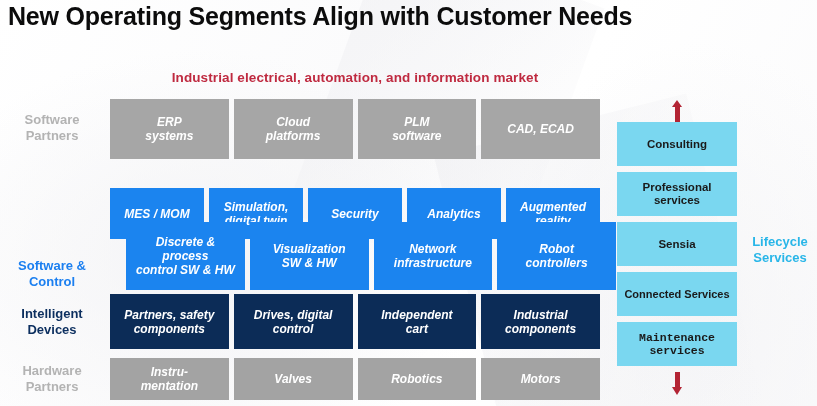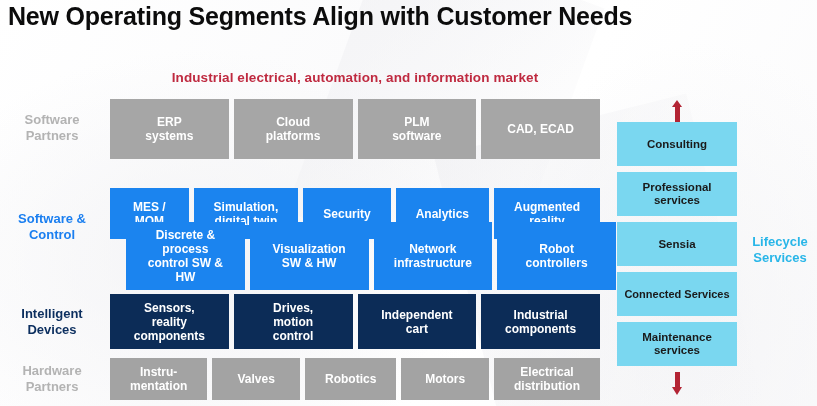--- a/index.html
+++ b/index.html
@@ -61,21 +61,21 @@
     position: absolute;
     left: 0px;
     width: 104px;
     text-align: center;
     font-size: 13px;
     font-weight: bold;
     line-height: 16px;
     white-space: pre-line;
   }
   .row-label.muted { color: #b3b3b3; font-weight: bold; }
-  .row-label.blue  { color: #1b7ff0; }
+  .row-label.blue  { color: #1b7ff0; margin-top: 47px; }
   .row-label.navy  { color: #0c2f5f; }
 
   
   .row {
     position: absolute;
     left: 110px;
     width: 490px;
     display: flex;
     gap: 5px;
   }
@@ -83,21 +83,22 @@
     flex: 1 1 0;
     display: flex;
     align-items: center;
     justify-content: center;
     text-align: center;
     color: #ffffff;
     font-weight: bold;
     line-height: 14px;
     white-space: pre-line;
     box-sizing: border-box;
-    padding: 2px 20px;
+    padding: 2px 1px;
+    font-style: italic;
   }
   .row-gray   .cell { background: #a6a6a6; font-size: 12px; }
   .row-blue   .cell { background: #1b84ef; font-size: 12px; }
   .row-blue2  .cell { background: #1b84ef; font-size: 12px; }
   .row-navy   .cell { background: #0c2c57; font-size: 12px; }
   .row-gray2  .cell { background: #a3a3a3; font-size: 12px; }
 
   #row1 { top: 99px;  height: 60px; }
   #row2 { top: 168px; height: 51px; margin-top: 20px; }
   #row3 { top: 222px; height: 68px; margin-left: 16px; }
@@ -120,21 +121,21 @@
     line-height: 13px;
     display: flex;
     align-items: center;
     justify-content: center;
     height: 44px;
     margin-bottom: 6px;
     white-space: pre-line;
     box-sizing: border-box;
     padding: 2px 2px;
   }
-  .svc:last-child { margin-bottom: 12px; }
+  .svc:last-child { margin-bottom: 12px; font-family: Liberation Mono, monospace; }
   .svc.wide { font-size: 11px; }
 
   #lifecycle-label {
     position: absolute;
     left: 745px;
     top: 234px;
     width: 70px;
     text-align: center;
     font-size: 13px;
     font-weight: bold;
@@ -215,38 +216,36 @@
 control SW &amp; HW</div>
     <div class="cell">Visualization
 SW &amp; HW</div>
     <div class="cell">Network
 infrastructure</div>
     <div class="cell">Robot
 controllers</div>
   </div>
 
   <div class="row row-navy" id="row4">
-    <div class="cell">Sensors, reality
+    <div class="cell">Partners, safety
 components</div>
-    <div class="cell">Drives, motion
+    <div class="cell">Drives, digital
 control</div>
     <div class="cell">Independent
 cart</div>
     <div class="cell">Industrial
 components</div>
   </div>
 
   <div class="row row-gray2" id="row5">
     <div class="cell">Instru-
 mentation</div>
     <div class="cell">Valves</div>
     <div class="cell">Robotics</div>
     <div class="cell">Motors</div>
-    <div class="cell">Electrical
-distribution</div>
   </div>
 
   <div class="arrow" id="arrow-up">
     <div class="head"></div>
     <div class="shaft"></div>
   </div>
   <div class="arrow" id="arrow-down">
     <div class="shaft"></div>
     <div class="head"></div>
   </div>

